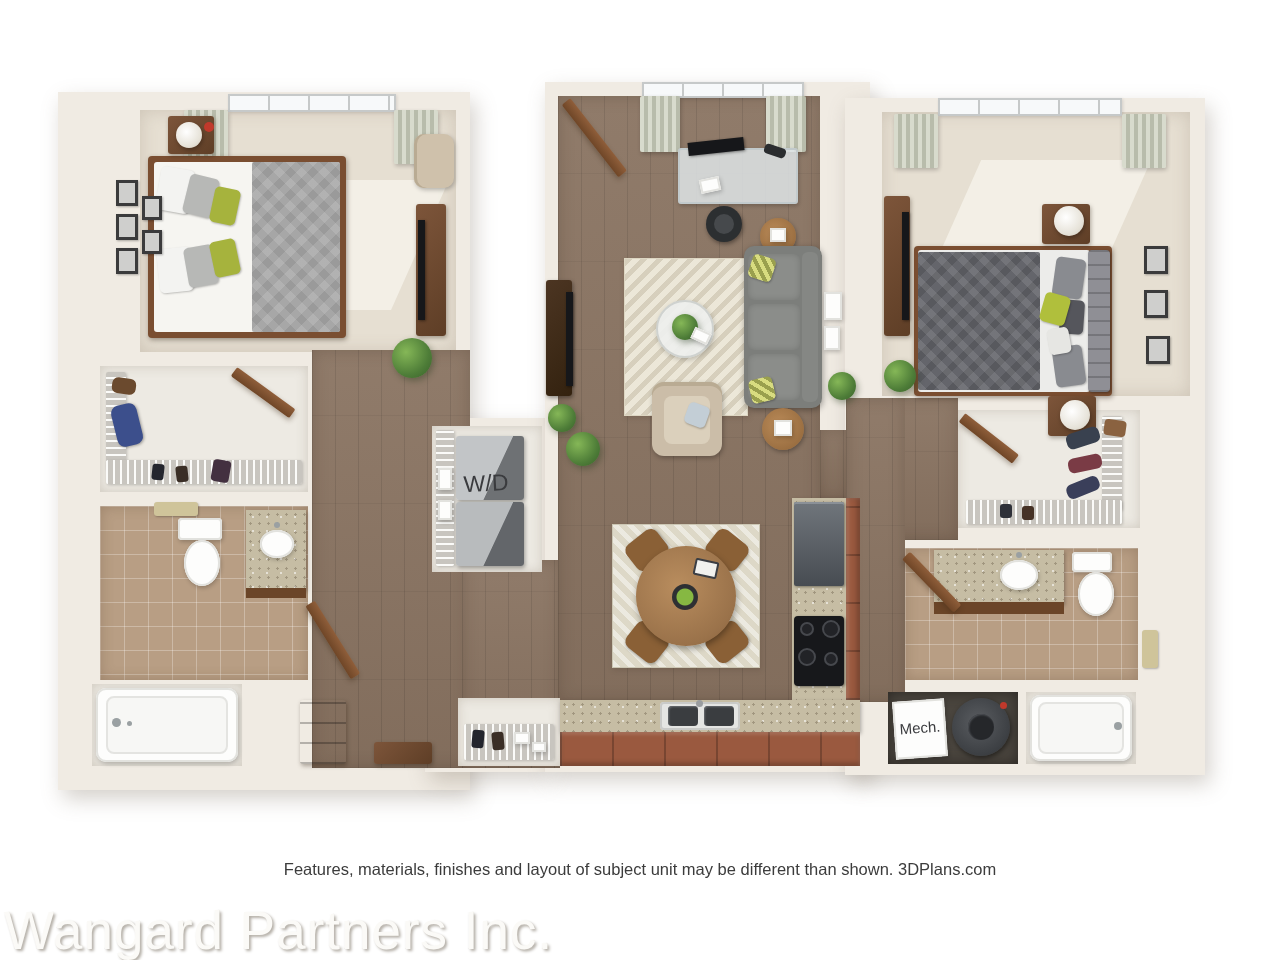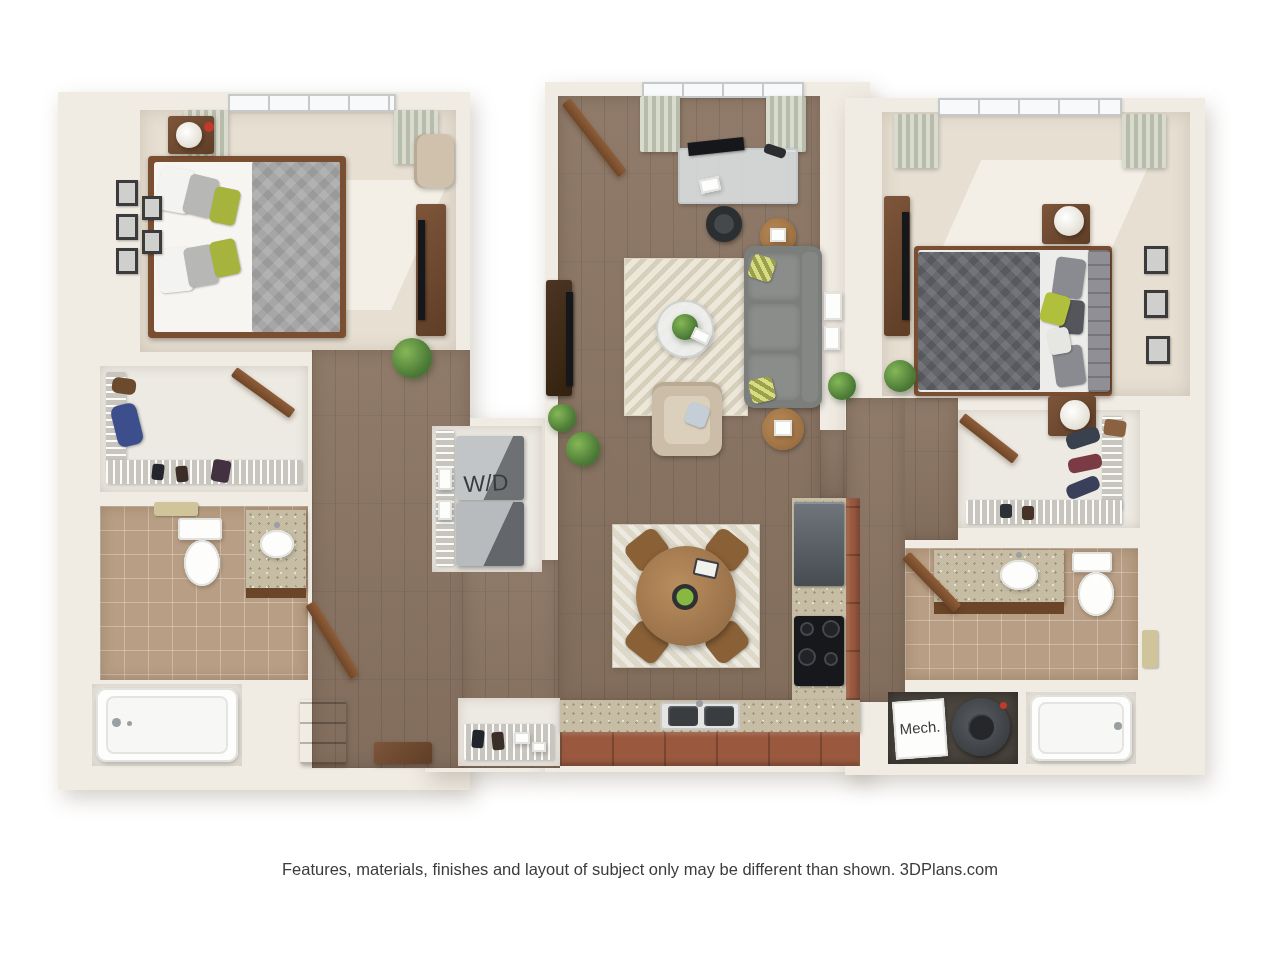--- a/index.html
+++ b/index.html
@@ -277,16 +277,17 @@
   <div style="left:1038px;top:702px;width:86px;height:52px;border:2px solid #e4e4e1;border-radius:8px;background:#f7f7f5"></div>
   <div style="left:1114px;top:722px;width:8px;height:8px;border-radius:50%;background:#9aa0a2"></div>
 
   <div style="left:952px;top:698px;width:58px;height:58px;border-radius:50%;background:radial-gradient(circle at 45% 42%,#5a5d61,#3c3f43 70%,#2b2d30);box-shadow:1px 2px 5px rgba(0,0,0,.5)"></div>
   <div style="left:968px;top:714px;width:26px;height:26px;border-radius:50%;background:#25272a;box-shadow:inset 1px 1px 2px #515459"></div>
   <div style="left:1000px;top:702px;width:7px;height:7px;border-radius:50%;background:#c0392b"></div>
   <div class="white-fix" style="left:894px;top:700px;width:52px;height:58px;transform:rotate(-4deg)"></div>
   <div class="room-label" style="left:894px;top:714px;width:52px;height:26px;font-size:15px;transform:rotate(-4deg)">Mech.</div>
 
   <div class="disclaimer">
-    <div style="position:relative">Features, materials, finishes and layout of subject only may be different than shown. 3DPlans.com</div>
+    <div style="position:relative">Features, materials, finishes and layout of subject unit may be different than shown. 3DPlans.com</div>
   </div>
+  <div class="watermark">Wangard Partners Inc.</div>
 
 </div>
 
 </body></html>

